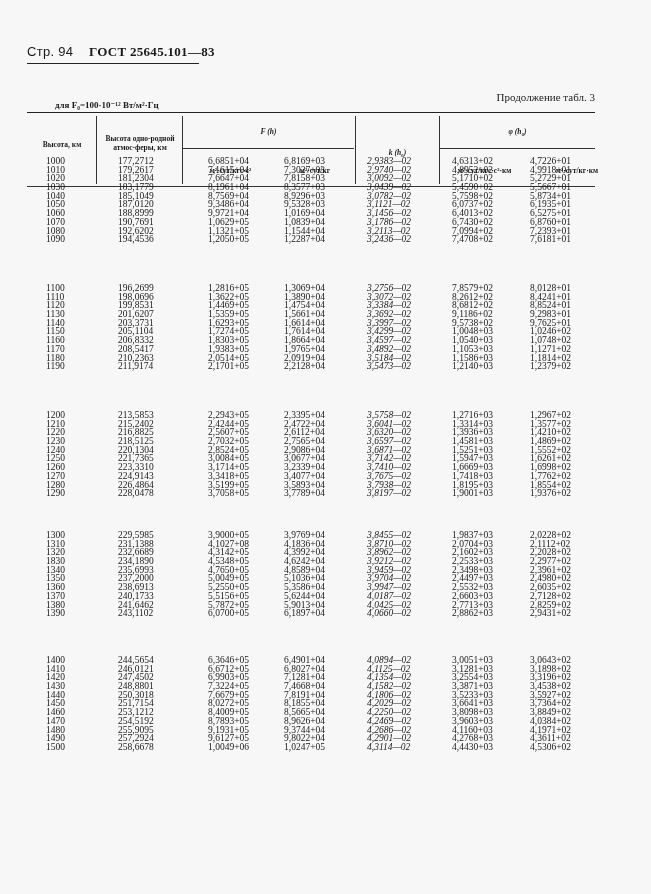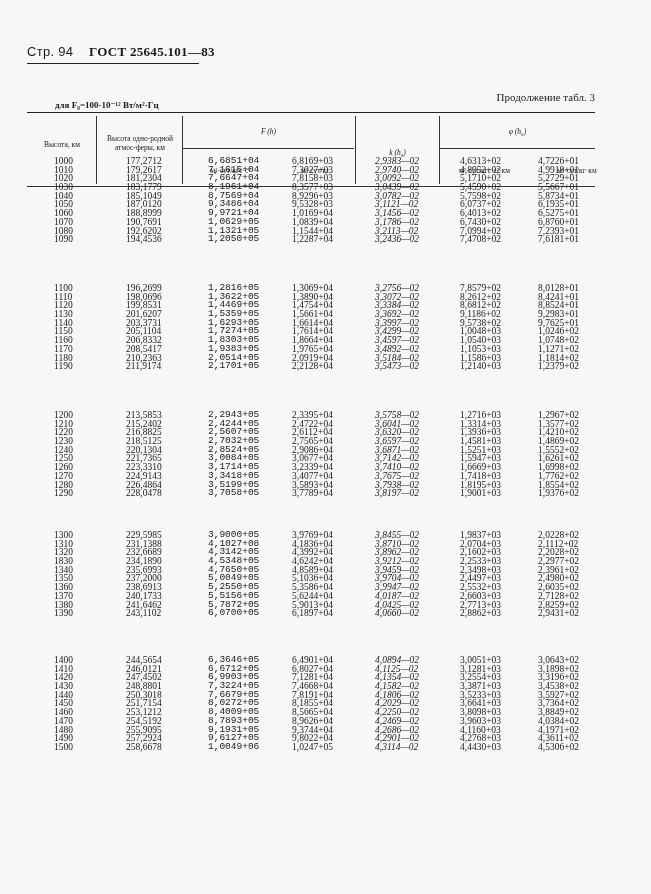--- a/index.html
+++ b/index.html
@@ -9,27 +9,27 @@
   }
   .pagehead { position:absolute; left:27px; top:44px; font-size:13px; font-weight:bold; letter-spacing:0.3px; }
   .pagehead .pg { font-weight:normal; font-family:"Liberation Sans", sans-serif; margin-right:12px; }
   .pagehead-rule { position:absolute; left:27px; top:63px; width:172px; border-top:1.5px solid #222; }
   .cont { position:absolute; right:56px; top:91px; font-size:11px; }
   .cond { position:absolute; left:55px; top:100px; font-size:9px; font-weight:bold; }
   .rule-top { position:absolute; left:27px; top:112px; width:568px; border-top:1.5px solid #222; }
   .rule-mid { position:absolute; left:27px; top:186px; width:568px; border-top:1px solid #333; }
   .vline { position:absolute; top:116px; height:68px; border-left:1px solid #333; }
   .hsub { position:absolute; border-top:1px solid #333; }
-  .hcell { position:absolute; font-size:7.5px; text-align:center; line-height:9px; }
+  .hcell { position:absolute; font-size:7.5px; text-align:center; line-height:9px;font-weight:bold; }
   .group { position:absolute; left:0; width:651px; }
-  .col { position:absolute; top:0; font-size:9.5px; line-height:8.7px; white-space:pre;margin-left:8px; }
+  .col { position:absolute; top:0; font-size:9.5px; line-height:8.7px; white-space:pre; }
   .col div { height:8.7px; }
   .c-h { left:46px; }
   .c-hh { left:118px; }
-  .c-f1 { left:200px;font-family:Liberation Mono, monospace; }
+  .c-f1 { left:208px; }
   .c-f2 { left:284px; }
   .c-k { left:367px;font-style:italic; }
   .c-p1 { left:452px; }
   .c-p2 { left:530px; }
 </style>
 </head>
 <body>
 
 <div class="pagehead">
   <span class="pg">Стр. 94</span>

